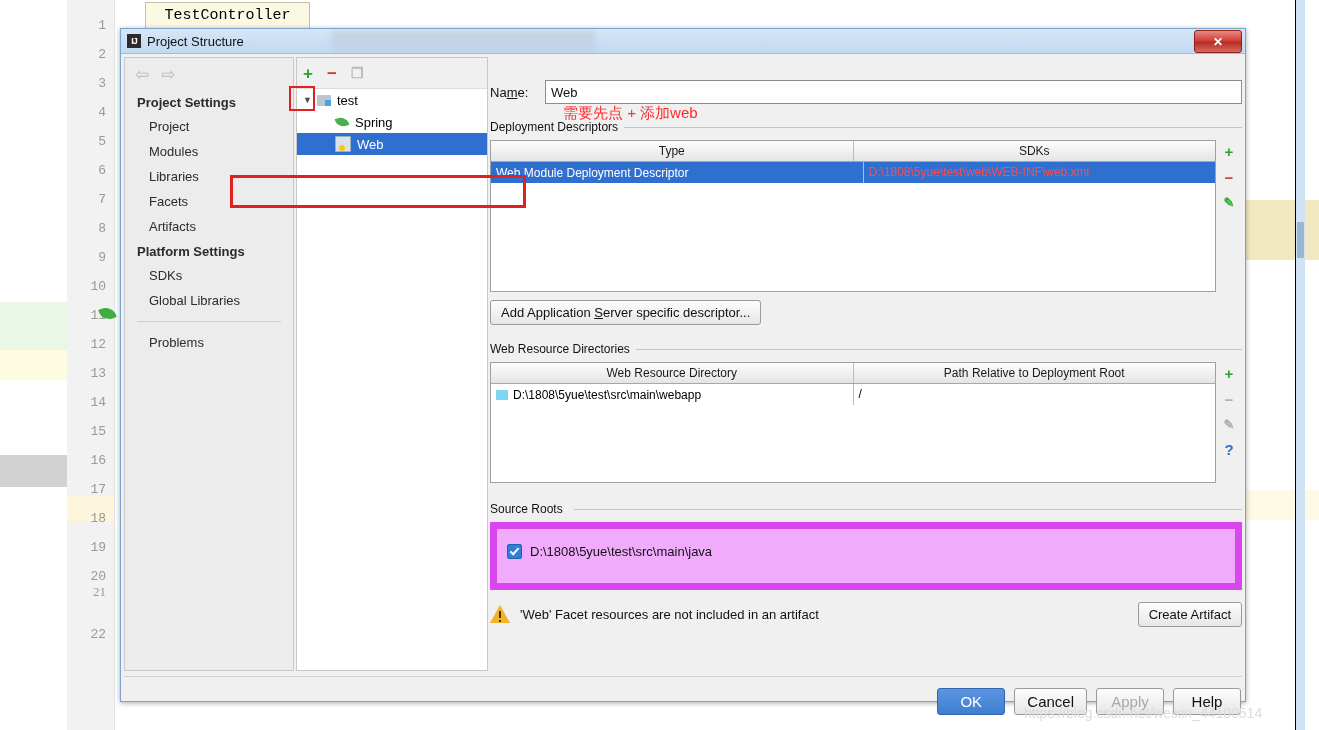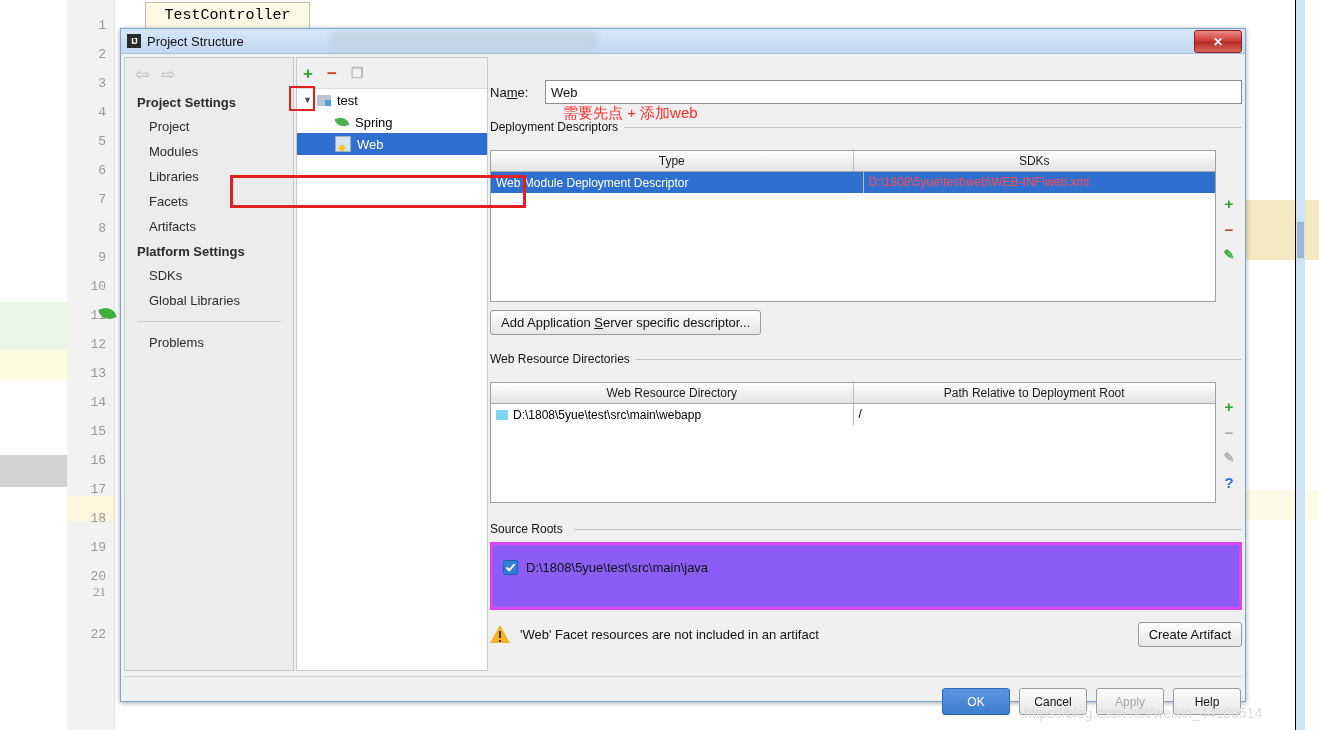--- a/index.html
+++ b/index.html
@@ -139,21 +139,21 @@
     font-family:"Liberation Sans",sans-serif;color:#111;
   }
 
   .group{margin-top:14px;position:relative;}
   .group-title{font-size:12px;color:#111;background:#f0f0f0;padding-right:6px;display:inline-block;position:relative;z-index:2;}
   .group-line{position:absolute;left:0;right:0;top:8px;height:1px;background:#c4c4c4;z-index:1;}
   .group-line.has-label{left:128px;}
   .group-line.lbl-wrd{left:140px;}
   .group-line.lbl-src{left:84px;}
 
-  .tbl-wrap{display:flex;margin-top:16px;align-items:center;}
+  .tbl-wrap{display:flex;margin-top:6px;}
   .tbl{flex:1;border:1px solid #a0a0a0;background:#fff;box-sizing:border-box;}
   .tbl-head{display:flex;height:20px;background:linear-gradient(to bottom,#fdfdfd,#e4e4e4);border-bottom:1px solid #a8a8a8;}
   .th{flex:1;text-align:center;font-size:12px;color:#1a1a1a;line-height:20px;border-right:1px solid #bcbcbc;}
   .th:last-child{border-right:none;}
   .tr{display:flex;height:21px;align-items:center;}
   .tr.sel{background:#2f6fd0;gap:20px;}
   .td{flex:1;font-size:12px;padding-left:5px;box-sizing:border-box;overflow:hidden;white-space:nowrap;}
   .td.sep{border-left:1px solid #bcbcbc;height:21px;line-height:21px;}
   .td.red{color:#e01b1b;}
   .tr.sel .td{color:#fff;}
@@ -172,21 +172,21 @@
   .btn{
     background:linear-gradient(to bottom,#fdfdfd,#e6e6e6);
     border:1px solid #9a9a9a;border-radius:3px;
     font-size:13px;color:#111;padding:4px 10px;cursor:pointer;
     font-family:"Liberation Sans",sans-serif;
   }
   .btn u{text-decoration:underline;}
   #btn-add-descriptor{margin-top:8px;}
 
   #src-box{
-    border:3px solid #d946ef;background:#8b5cf6;margin-top:6px;height:68px;padding:8px 0 0 10px;box-sizing:border-box;
+    border:7px solid #d946ef;background:#f0abfc;margin-top:6px;height:68px;padding:8px 0 0 10px;box-sizing:border-box;
   }
   .src-row{display:flex;align-items:center;height:28px;font-size:13px;color:#111;}
   .cbx{
     width:13px;height:13px;background:#2f7fd8;border:1px solid #2063ac;border-radius:2px;
     margin-right:8px;position:relative;flex:none;cursor:pointer;
   }
   .cbx:after{
     content:"";position:absolute;left:4px;top:1px;width:3px;height:7px;
     border:solid #fff;border-width:0 2px 2px 0;transform:rotate(42deg);
   }
@@ -203,21 +203,21 @@
   #warn-ico .bang:after{content:"";position:absolute;left:0;top:9px;width:2px;height:2px;background:#4a3000;}
   #warn-text{font-size:13px;color:#111;flex:1;}
 
   #footer-sep{position:absolute;left:3px;top:622px;width:1118px;height:1px;background:#d2d2d2;}
   #footer{
     position:absolute;right:4px;top:634px;display:flex;gap:9px;align-items:center;
   }
   .fbtn{
     min-width:68px;height:27px;border-radius:3px;border:1px solid #9a9a9a;
     background:linear-gradient(to bottom,#fdfdfd,#e6e6e6);
-    font-size:12px;color:#111;display:flex;align-items:center;justify-content:center;cursor:pointer;
+    font-size:15px;color:#111;display:flex;align-items:center;justify-content:center;cursor:pointer;
     padding:0 12px;box-sizing:border-box;font-family:"Liberation Sans",sans-serif;
   }
   .fbtn.primary{background:linear-gradient(to bottom,#5a95e0,#3f7fd0);border:1px solid #2f66ad;color:#fff;}
   .fbtn.disabled{color:#a8a8a8;}
 
   #watermark{
     position:absolute;left:1024px;top:705px;font-size:14px;color:#dcdcdc;
     white-space:nowrap;font-family:"Liberation Sans",sans-serif;
   }
   #bean-ico{

